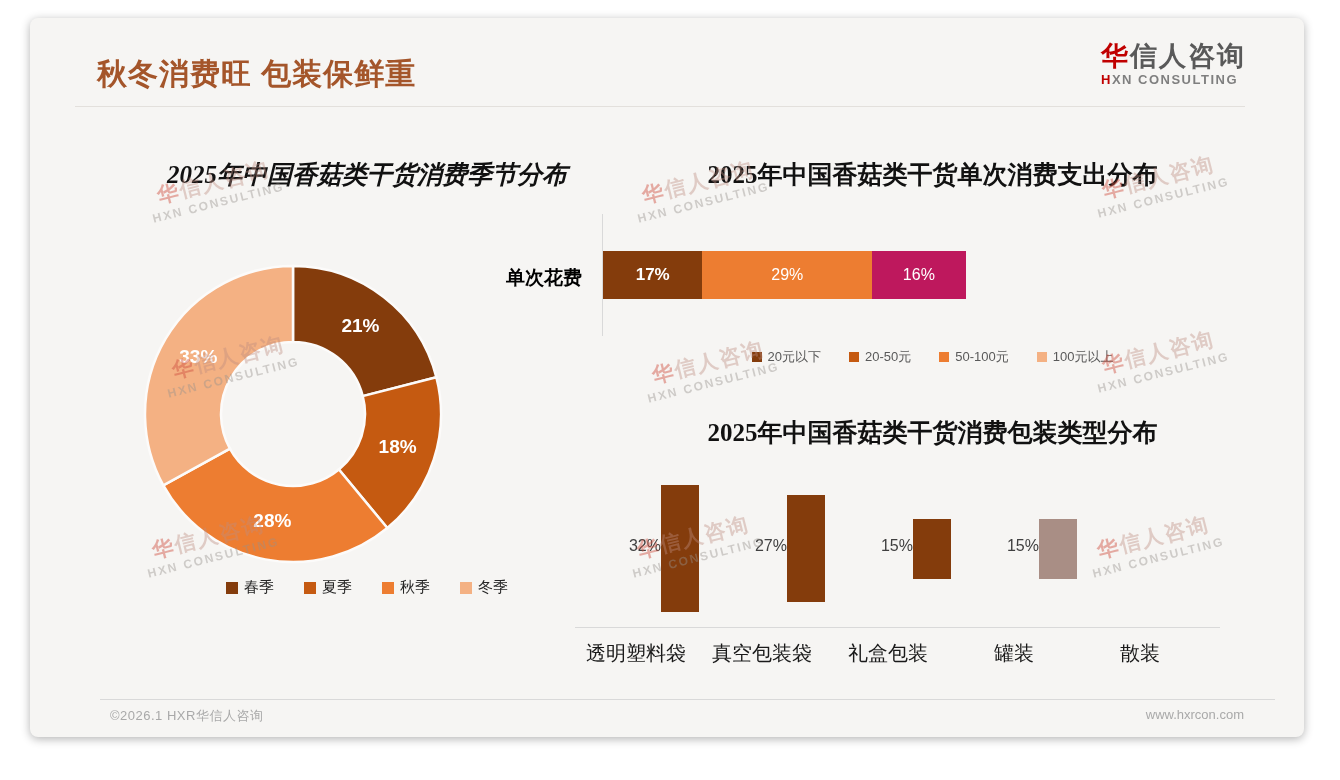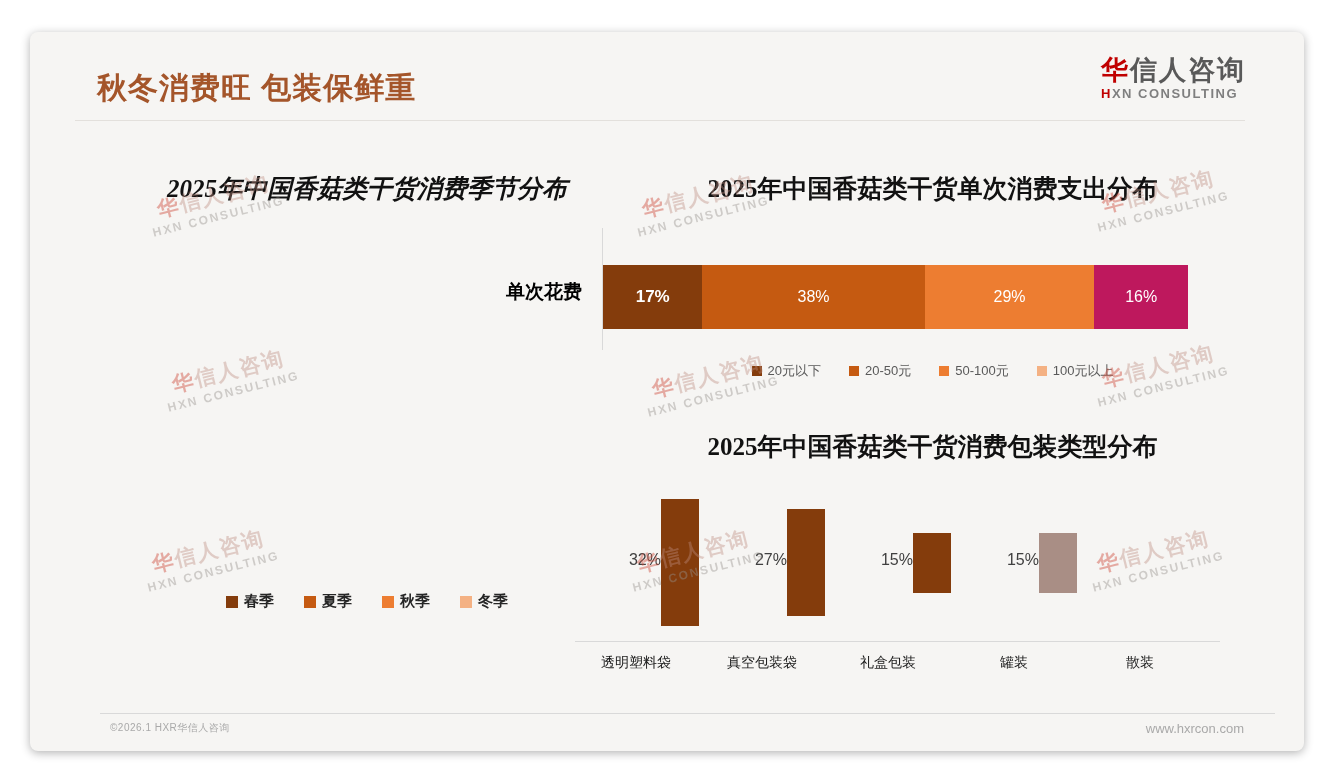--- a/index.html
+++ b/index.html
@@ -1,18 +1,18 @@
 <!DOCTYPE html>
 <html><head>
 <meta charset="utf-8">
 <style>
   * { margin:0; padding:0; box-sizing:border-box; }
   html,body { width:1340px; height:780px; background:#ffffff; font-family:"Liberation Sans", sans-serif; overflow:hidden; }
   .card {
-    position:absolute; left:30px; top:32px; width:1274px; height:719px;
+    position:absolute; left:30px; top:18px; width:1274px; height:719px;
     background:#f6f5f3; border-radius:8px;
     box-shadow:0 2px 10px rgba(0,0,0,.30);
     overflow:hidden;
     padding-left:42px;
   }
   
   .page-title { position:absolute; left:67px; top:36px; font-size:30px; font-weight:bold; color:#a4552a; letter-spacing:1px; }
   .logo { position:absolute; right:58px; top:24px; text-align:left; }
   .logo .brand { font-size:27px; font-weight:bold; color:#595959; letter-spacing:2px; line-height:1.1; }
   .logo .brand .red { color:#c00000; }
@@ -27,46 +27,46 @@
   .t-right2{ left:595px; top:398px; width:615px; }
 
   
   .donut-wrap { position:absolute; left:113px; top:246px; width:300px; height:300px; }
 
   
   .legend { position:absolute; display:flex; justify-content:center; align-items:center; }
   .legend-seasons { left:67px; top:560px; width:540px; gap:30px; }
   .legend-price   { left:595px; top:330px; width:615px; gap:28px; }
   .legend-item { display:flex; align-items:center; gap:6px; }
-  .legend-seasons .legend-item { font-size:15px; color:#262626;font-weight:bold; }
+  .legend-seasons .legend-item { font-size:15px; color:#262626; }
   .legend-price   .legend-item { font-size:13px; color:#595959; }
   .legend-swatch { display:inline-block; }
   .legend-seasons .legend-swatch { width:12px; height:12px; }
   .legend-price   .legend-swatch { width:10px; height:10px; }
 
   
   .axis-vline { position:absolute; left:572px; top:196px; width:1px; height:122px; background:#d9d9d9; }
   .row-label { position:absolute; left:476px; top:247px; font-size:19px; font-weight:bold; color:#000; }
-  .stacked-bar { position:absolute; left:573px; top:233px; width:585px; height:64px; display:flex; }
+  .stacked-bar { position:absolute; left:573px; top:233px; width:585px; height:48px; display:flex; }
   .stacked-seg { display:flex; align-items:center; justify-content:center; color:#fff; font-size:16px; }
   .stacked-seg.first { font-weight:bold; font-size:17px; }
 
   
   .bar-baseline { position:absolute; left:545px; top:609px; width:645px; height:1px; background:#d9d9d9; }
   .bar-cols { position:absolute; left:543px; top:452px; width:630px; height:157px; display:flex; }
   .bcol { width:126px; height:157px; display:flex; flex-direction:row; justify-content:flex-end; align-items:center; }
   .bval { font-size:16px; color:#404040; margin-bottom:5px; }
   .bbar { width:38px; }
   .bar-cats { position:absolute; left:543px; top:622px; width:630px; display:flex; }
-  .bcat { width:126px; text-align:center; font-size:14px; color:#1a1a1a; }
+  .bcat { width:126px; text-align:center; font-size:20px; color:#1a1a1a; }
 
   
   .footnote { position:absolute; left:85px; top:660px; font-size:14px; color:#7f7f7f; }
   .footer-divider { position:absolute; left:70px; top:681px; width:1175px; height:1px; background:#d9d9d9; }
-  .footer-left  { position:absolute; left:80px;  top:689px; font-size:10px; color:#a9a9a9; letter-spacing:.5px; }
+  .footer-left  { position:absolute; left:80px;  top:689px; font-size:13px; color:#a9a9a9; letter-spacing:.5px; }
   .footer-right { position:absolute; right:60px; top:689px; font-size:13px; color:#a9a9a9; }
 
   
   .wm { position:absolute; transform:rotate(-14deg); text-align:center; pointer-events:none; width:170px; }
   .wm .wm1 { font-size:21px; font-weight:bold; color:rgba(190,140,128,.40); letter-spacing:2px; }
   .wm .wm1 .red { color:rgba(206,78,62,.45); }
   .wm .wm2 { font-size:12px; font-weight:bold; color:rgba(150,145,140,.42); letter-spacing:2px; }
 </style>
 </head>
 <body>
@@ -76,20 +76,30 @@
   <div class="page-title">秋冬消费旺 包装保鲜重</div>
 
   <div class="logo">
     <div class="brand"><span class="red">华</span><span>信人咨询</span></div>
     <div class="tagline"><span class="red">H</span><span>XN CONSULTING</span></div>
   </div>
 
   <div class="header-divider"></div>
 
   <div class="chart-title t-left">2025年中国香菇类干货消费季节分布</div>
+  <div class="donut-wrap" id="donut"><svg viewBox="0 0 300 300" width="300" height="300">
+        <path d="M 150 2 A 148 148 0 0 1 293.3503078470374 113.19389669960147 L 219.73798760126144 132.09432812413044 A 72 72 0 0 0 150 78 Z" fill="#843C0C" stroke="#fcfbfa" stroke-width="2.5"></path>
+        <text x="217.4197759018274" y="63.082948638674054" fill="#fff" font-size="19" font-weight="bold" text-anchor="middle" dominant-baseline="middle">21%</text>
+        <path d="M 293.3503078470374 113.19389669960147 A 148 148 0 0 1 244.33875048280615 264.0359599308167 L 195.8945272619057 205.4769534798568 A 72 72 0 0 0 219.73798760126144 132.09432812413044 Z" fill="#C55A11" stroke="#fcfbfa" stroke-width="2.5"></path>
+        <text x="254.6162167924669" y="183.99186938124416" fill="#fff" font-size="19" font-weight="bold" text-anchor="middle" dominant-baseline="middle">18%</text>
+        <path d="M 244.33875048280615 264.0359599308167 A 148 148 0 0 1 20.30661135350826 221.299543767054 L 86.90591903684185 184.68626453532355 A 72 72 0 0 0 195.8945272619057 205.4769534798568 Z" fill="#ED7D31" stroke="#fcfbfa" stroke-width="2.5"></path>
+        <text x="129.38805539557038" y="258.05159758015577" fill="#fff" font-size="19" font-weight="bold" text-anchor="middle" dominant-baseline="middle">28%</text>
+        <path d="M 20.30661135350826 221.299543767054 A 148 148 0 0 1 149.99999999999997 2 L 149.99999999999997 78 A 72 72 0 0 0 86.90591903684185 184.68626453532355 Z" fill="#F4B183" stroke="#fcfbfa" stroke-width="2.5"></path>
+        <text x="55.31837702956622" y="94.00544426745913" fill="#fff" font-size="19" font-weight="bold" text-anchor="middle" dominant-baseline="middle">33%</text>
+      </svg></div>
   <div class="legend legend-seasons" id="legend-seasons">
       <span class="legend-item">
         <span class="legend-swatch" style="background: rgb(132, 60, 12);"></span>
         <span>春季</span>
       </span>
       <span class="legend-item">
         <span class="legend-swatch" style="background: rgb(197, 90, 17);"></span>
         <span>夏季</span>
       </span>
       <span class="legend-item">
@@ -100,21 +110,20 @@
         <span class="legend-swatch" style="background: rgb(244, 177, 131);"></span>
         <span>冬季</span>
       </span>
     </div>
 
   <div class="chart-title t-right1">2025年中国香菇类干货单次消费支出分布</div>
   <div class="axis-vline"></div>
   <div class="row-label">单次花费</div>
   <div class="stacked-bar" id="stacked">
       <div class="stacked-seg first" style="width: 17%; background: rgb(132, 60, 12);">17%</div>
-      <div class="stacked-seg" style="width: 38%; background: rgb(197, 90, 17);">38%</div>
       <div class="stacked-seg" style="width: 29%; background: rgb(237, 125, 49);">29%</div>
       <div class="stacked-seg" style="width: 16%; background: #be185d;">16%</div>
     </div>
   <div class="legend legend-price" id="legend-price">
       <span class="legend-item">
         <span class="legend-swatch" style="background: rgb(132, 60, 12);"></span>
         <span>20元以下</span>
       </span>
       <span class="legend-item">
         <span class="legend-swatch" style="background: rgb(197, 90, 17);"></span>

